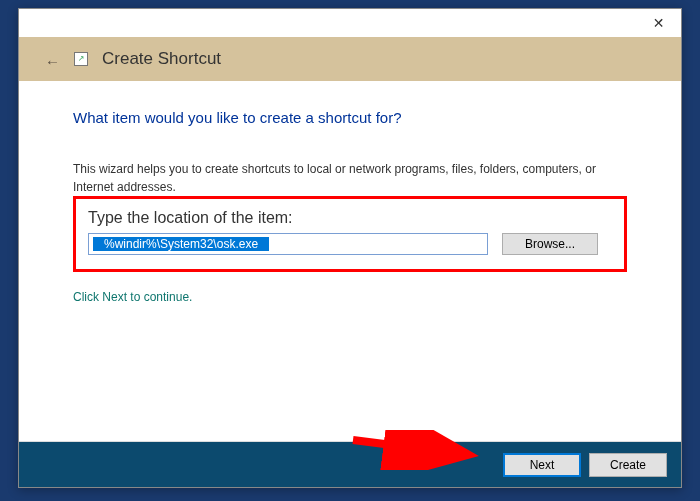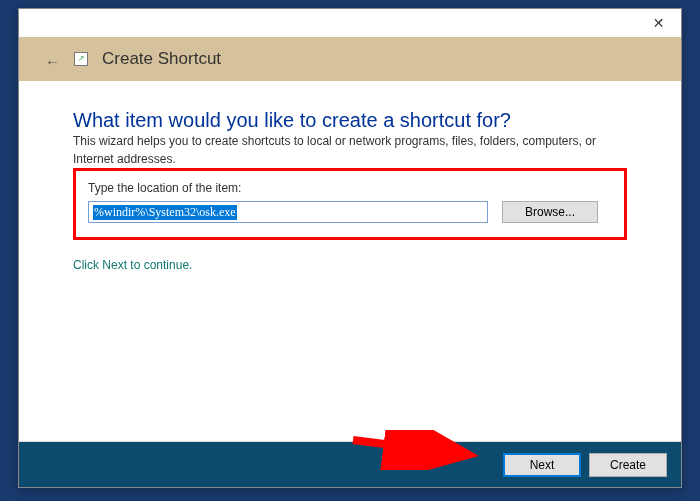--- a/index.html
+++ b/index.html
@@ -63,35 +63,36 @@
     }
     .header-title {
       font-size: 17px;
       color: #333;
     }
     .content {
       padding: 28px 54px 0 54px;
     }
     .question {
       color: #003399;
-      font-size: 20px;
+      font-size: 15px;
       font-weight: 400;
+      margin-bottom: 34px;
     }
     .description {
       font-size: 12px;
       color: #333;
       line-height: 1.5;
     }
     .highlight-box {
       border: 3px solid #ff0000;
       padding: 10px 12px 14px 12px;
       margin-bottom: 18px;
     }
     .field-label {
-      font-size: 12px;
+      font-size: 16px;
       color: #333;
       margin-bottom: 6px;
     }
     .input-row {
       display: flex;
       gap: 14px;
       align-items: center;
     }
     .location-input-display {
       flex: 0 0 400px;
@@ -99,22 +100,21 @@
       border: 1px solid #7a9fd4;
       font-size: 12px;
       padding: 2px 4px;
       display: flex;
       align-items: center;
       background: #fff;
     }
     .selected-text {
       background: #0078d7;
       color: #fff;
-      padding: 0 1px;
-      font-family: Liberation Serif, serif;
+      padding: 0 11px;
     }
     .browse-btn {
       width: 96px;
       height: 22px;
       border: 1px solid #adadad;
       background: #e1e1e1;
       font-size: 12px;
       font-family: inherit;
       text-align: center;
       line-height: 20px;

